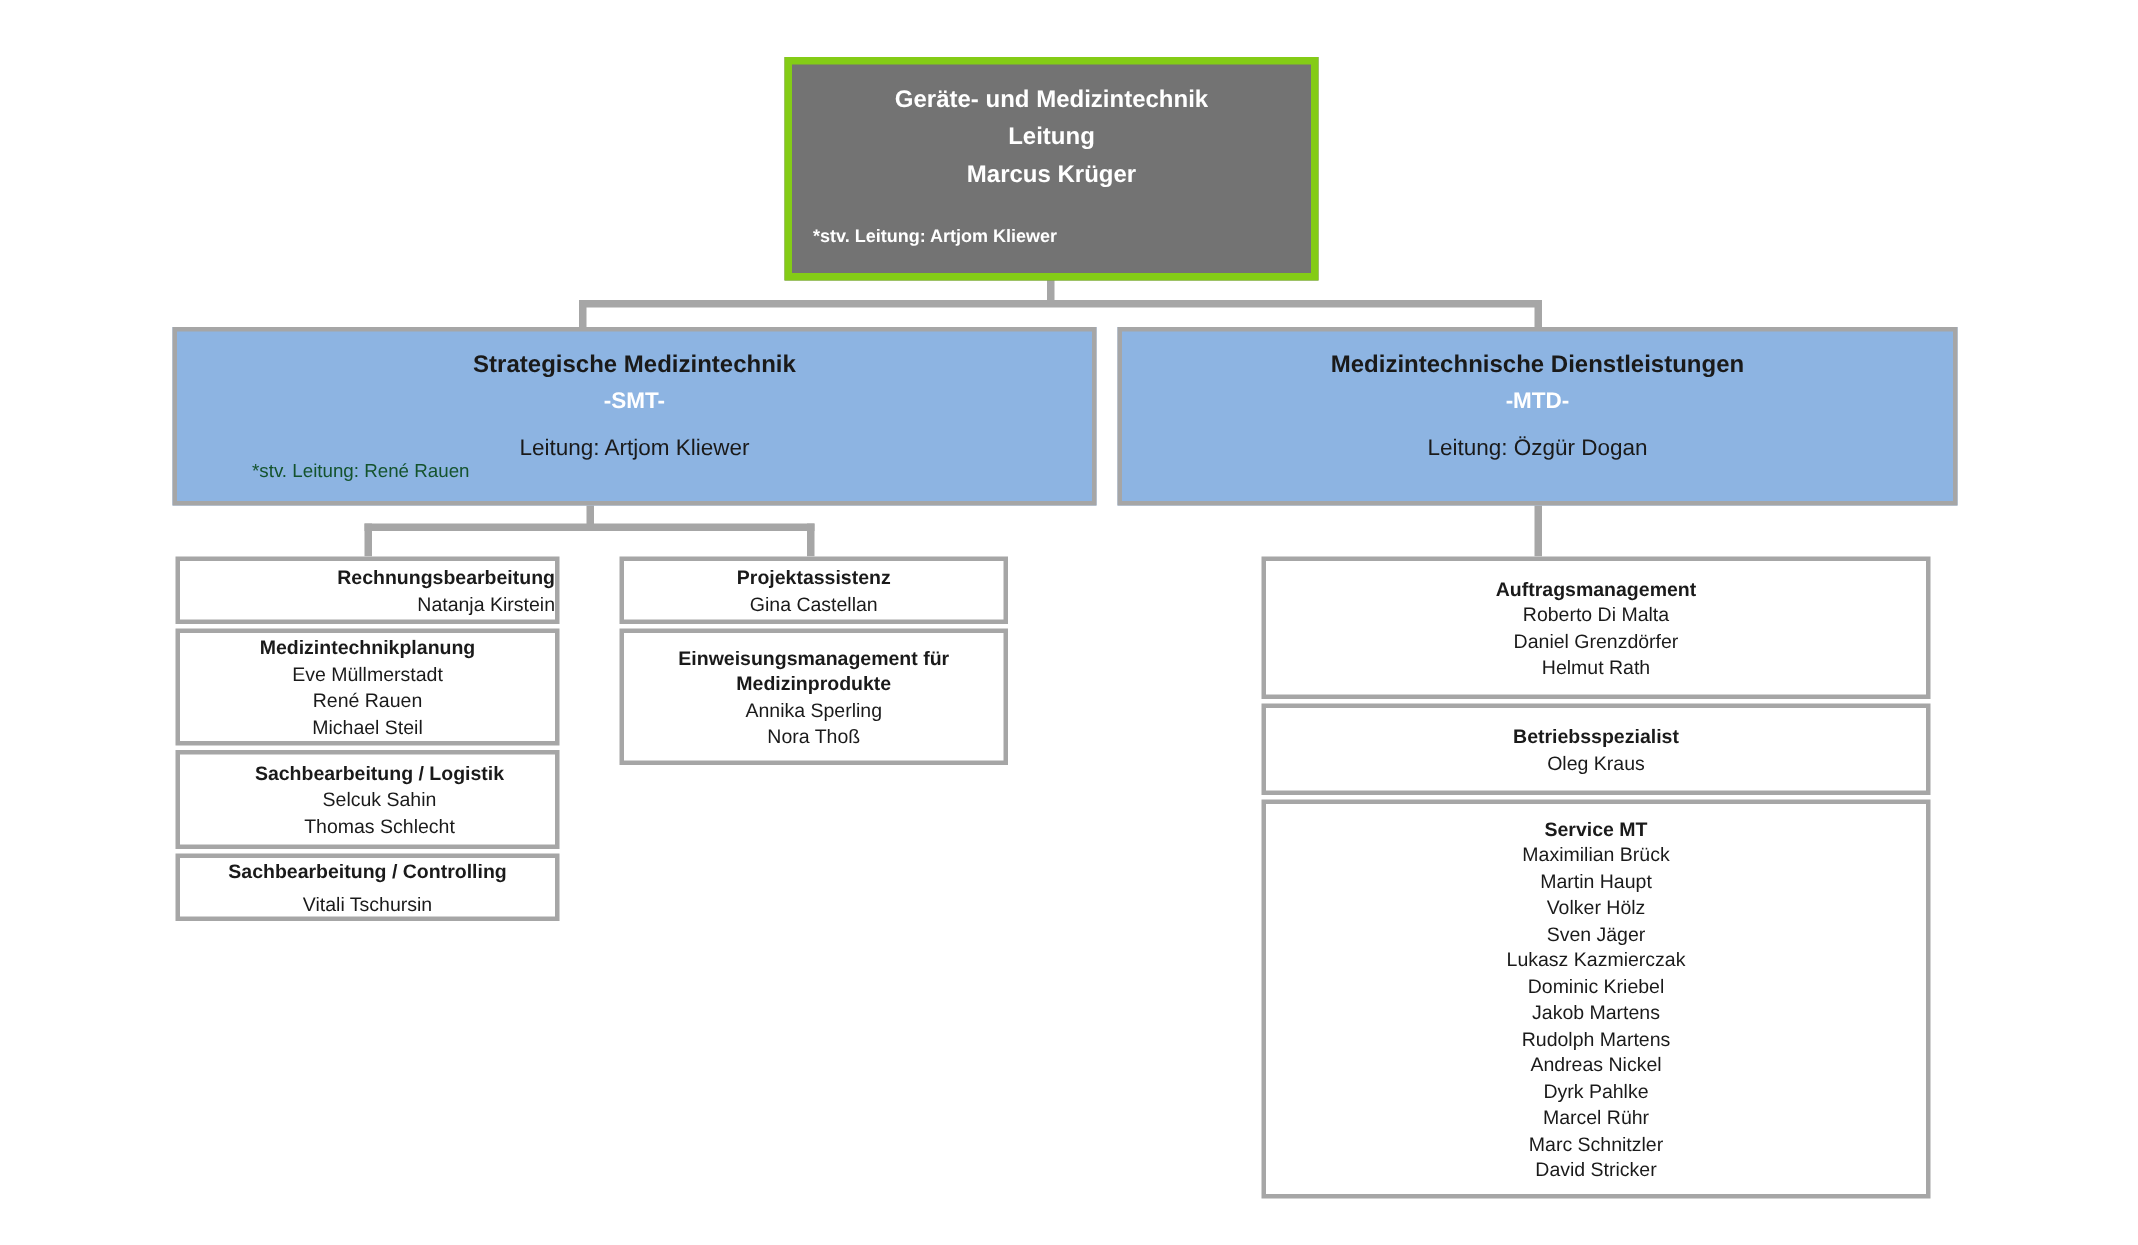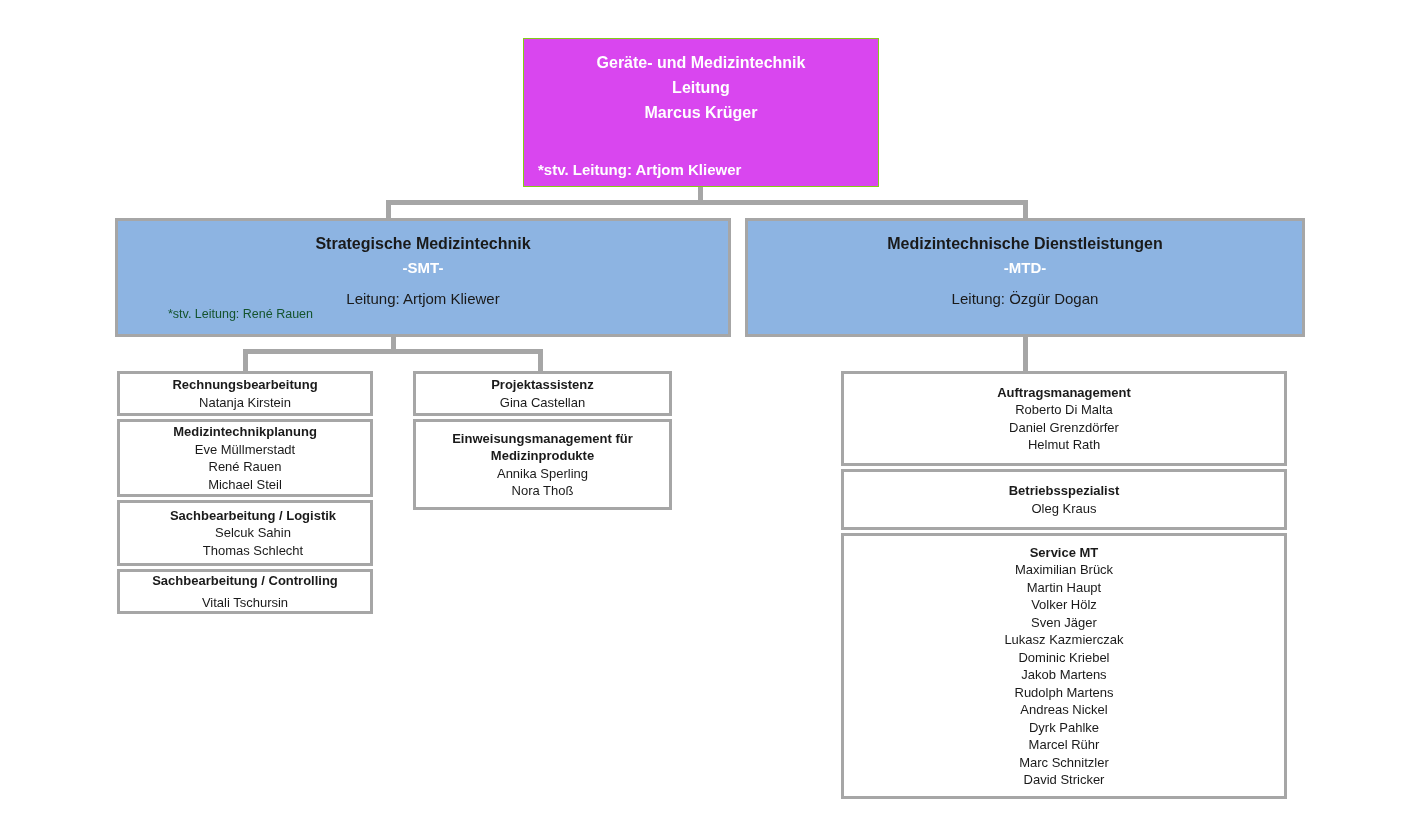--- a/index.html
+++ b/index.html
@@ -29,36 +29,36 @@
   .conn-smt-h       { left: 243px;  top: 349px; width: 300px; height: 5px; }
   .conn-drop-col1   { left: 243px;  top: 349px; width: 5px;  height: 22px; }
   .conn-drop-col2   { left: 538px;  top: 349px; width: 5px;  height: 22px; }
   .conn-mtd-stub    { left: 1023px; top: 337px; width: 5px;  height: 34px; }
 
   
   .root-box {
     position: absolute;
     left: 523px; top: 38px;
     width: 356px; height: 149px;
-    background: #d946ef;
-    border: 1px solid #84cc16;
+    background: #737373;
+    border: 5px solid #84cc16;
     box-sizing: border-box;
     color: #ffffff;
   }
   .root-title {
     padding-top: 11px;
     text-align: center;
     font-size: 16px;
     font-weight: bold;
     line-height: 25px;
   }
   .root-deputy {
     position: absolute;
-    left: 14px; bottom: 8px;
-    font-size: 15px;
+    left: 14px; bottom: 18px;
+    font-size: 12px;
     font-weight: bold;
     text-align: center;
   }
 
   
   .div-box {
     position: absolute;
     top: 218px;
     height: 119px;
     background: #8db4e2;
@@ -115,21 +115,21 @@
     justify-content: center;
     text-align: center;
     font-size: 13px;
     line-height: 17.5px;
     color: #1a1a1a;
     overflow: hidden;
   }
   .dept-title  { font-weight: bold; }
   .dept-member { font-weight: normal; }
 
-  .col1 .dept-box:nth-child(1) { height: 45px; }
+  .col1 .dept-box:nth-child(1) { height: 45px; align-items: flex-end; }
   .col1 .dept-box:nth-child(2) { height: 78px; }
   .col1 .dept-box:nth-child(3) { height: 66px; padding-left: 16px; }
   .col1 .dept-box:nth-child(4) { height: 45px; justify-content: space-between; }
 
   .col2 .dept-box:nth-child(1) { height: 45px; }
   .col2 .dept-box:nth-child(2) { height: 91px; }
   .col2 .dept-box:nth-child(2) .dept-title { padding: 0 10px; }
 
   .col3 .dept-box:nth-child(1) { height: 95px; }
   .col3 .dept-box:nth-child(2) { height: 61px; }

